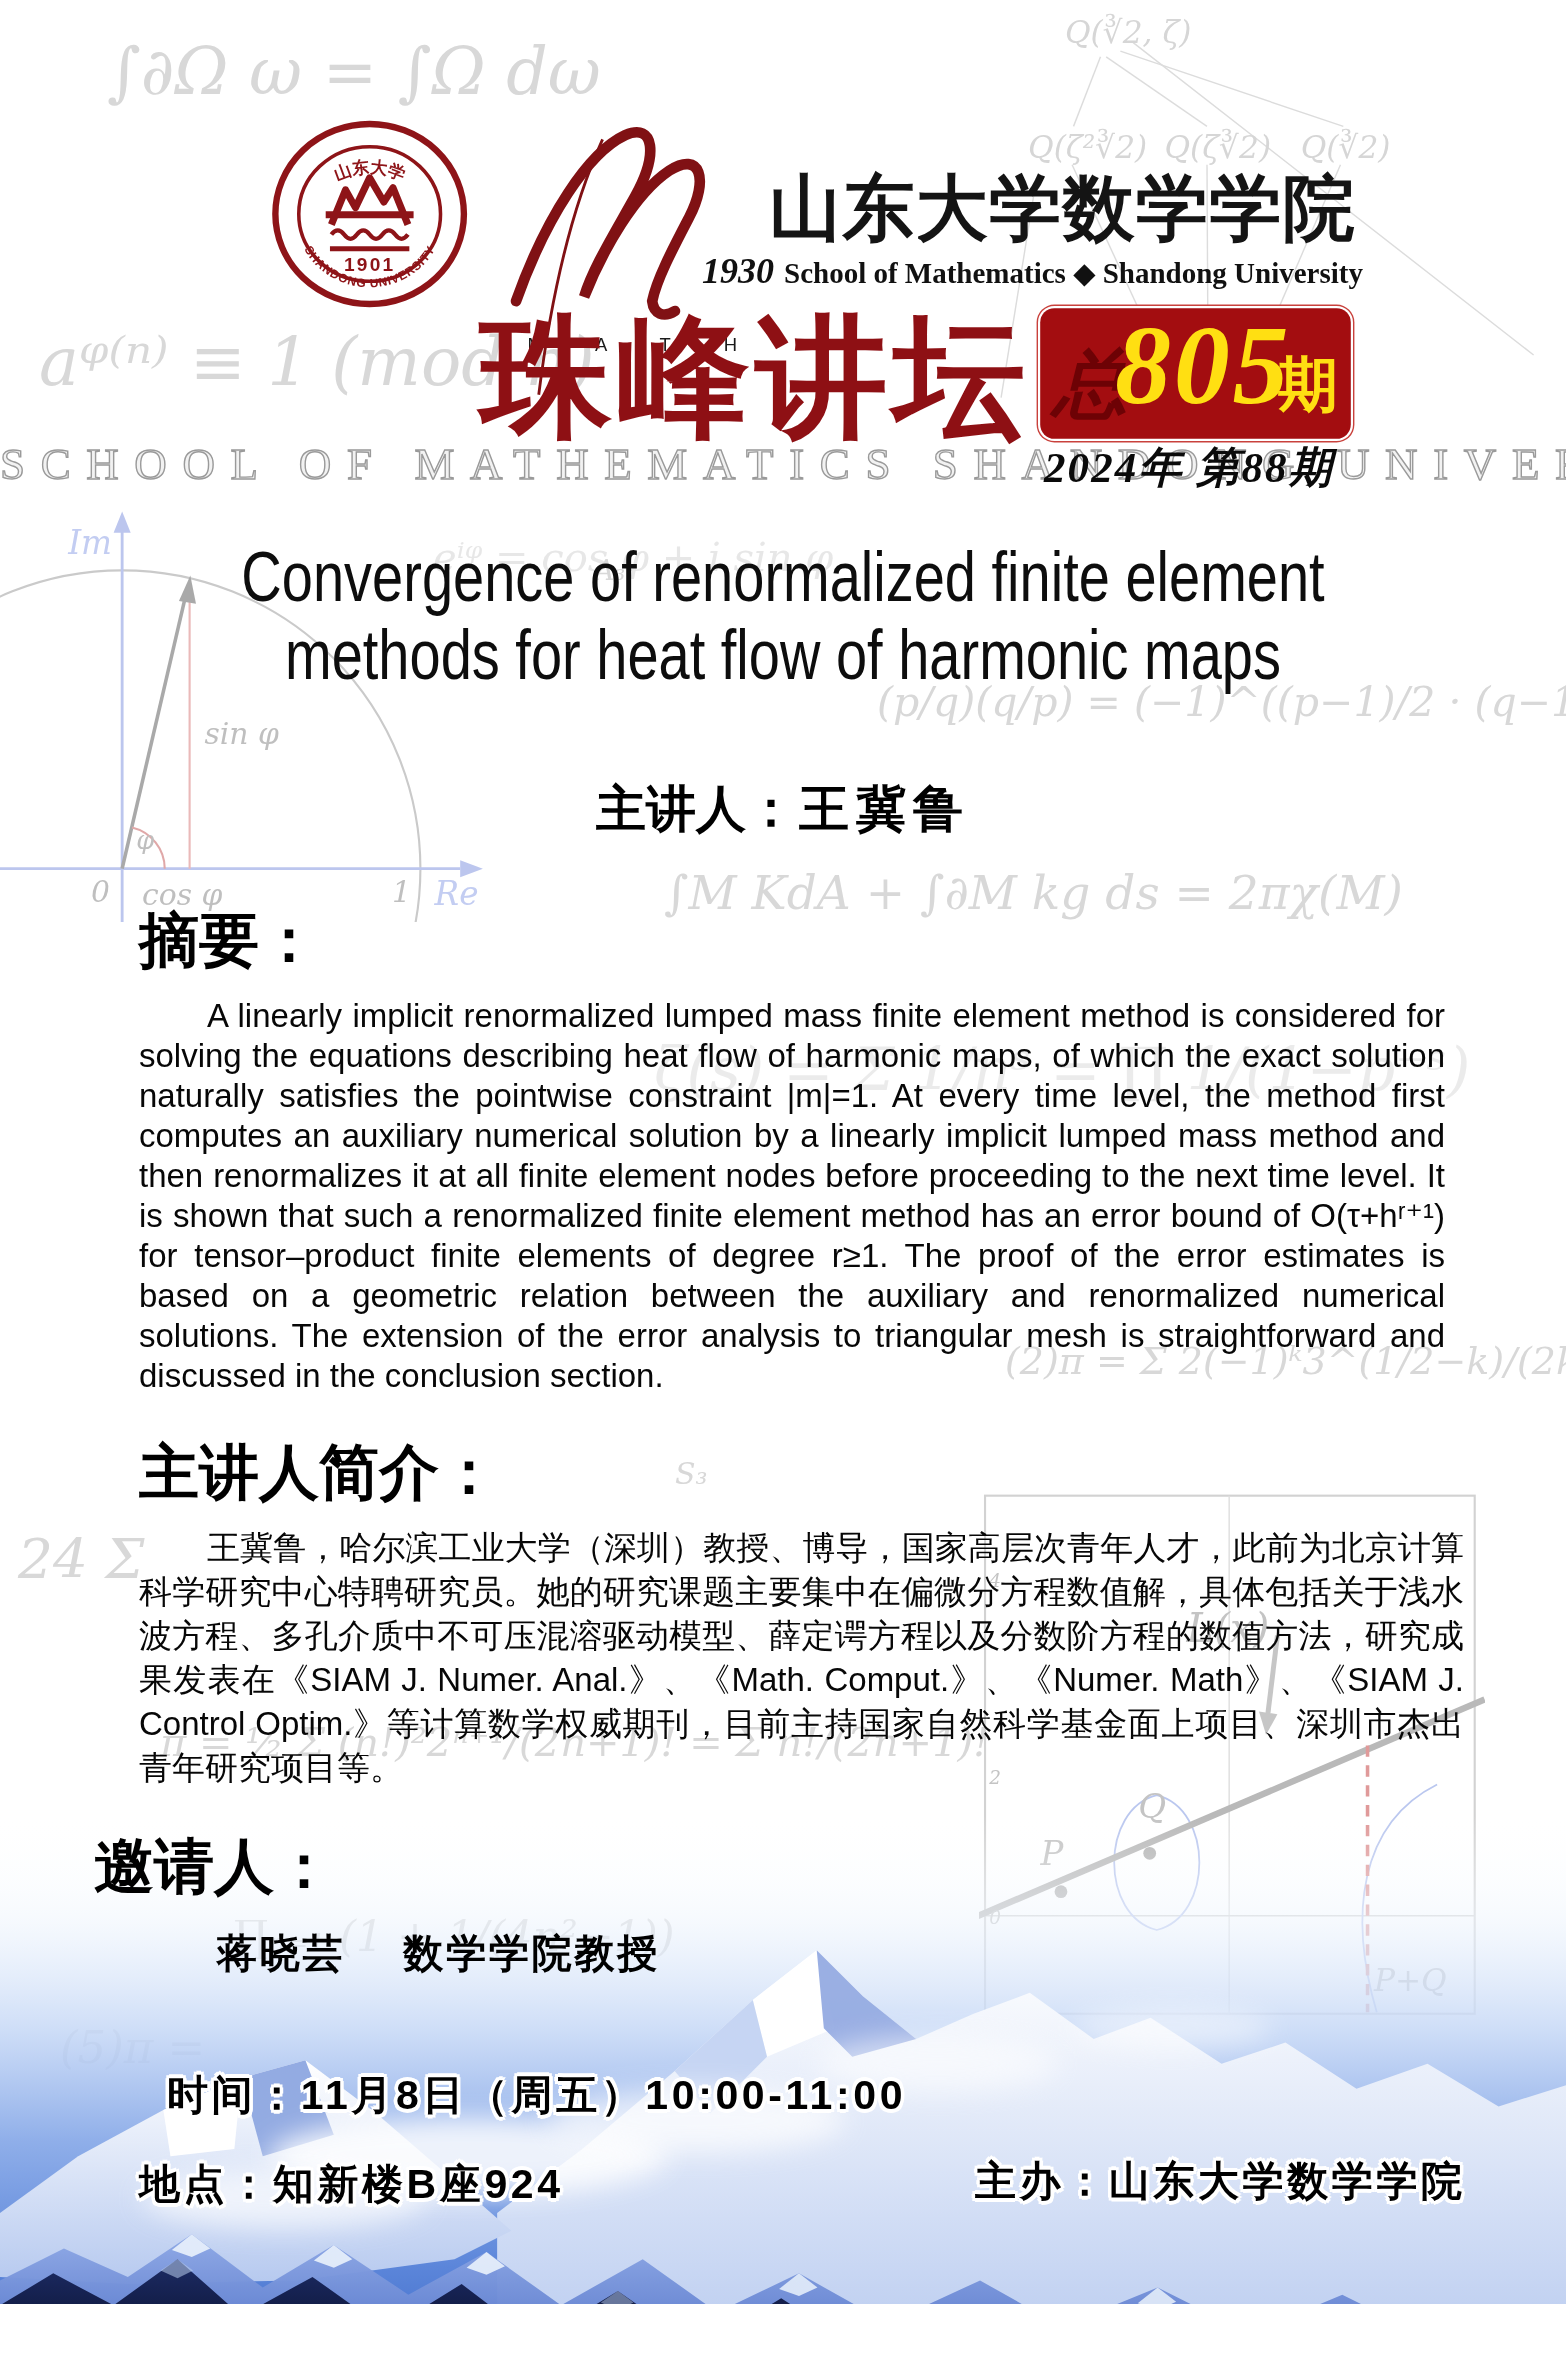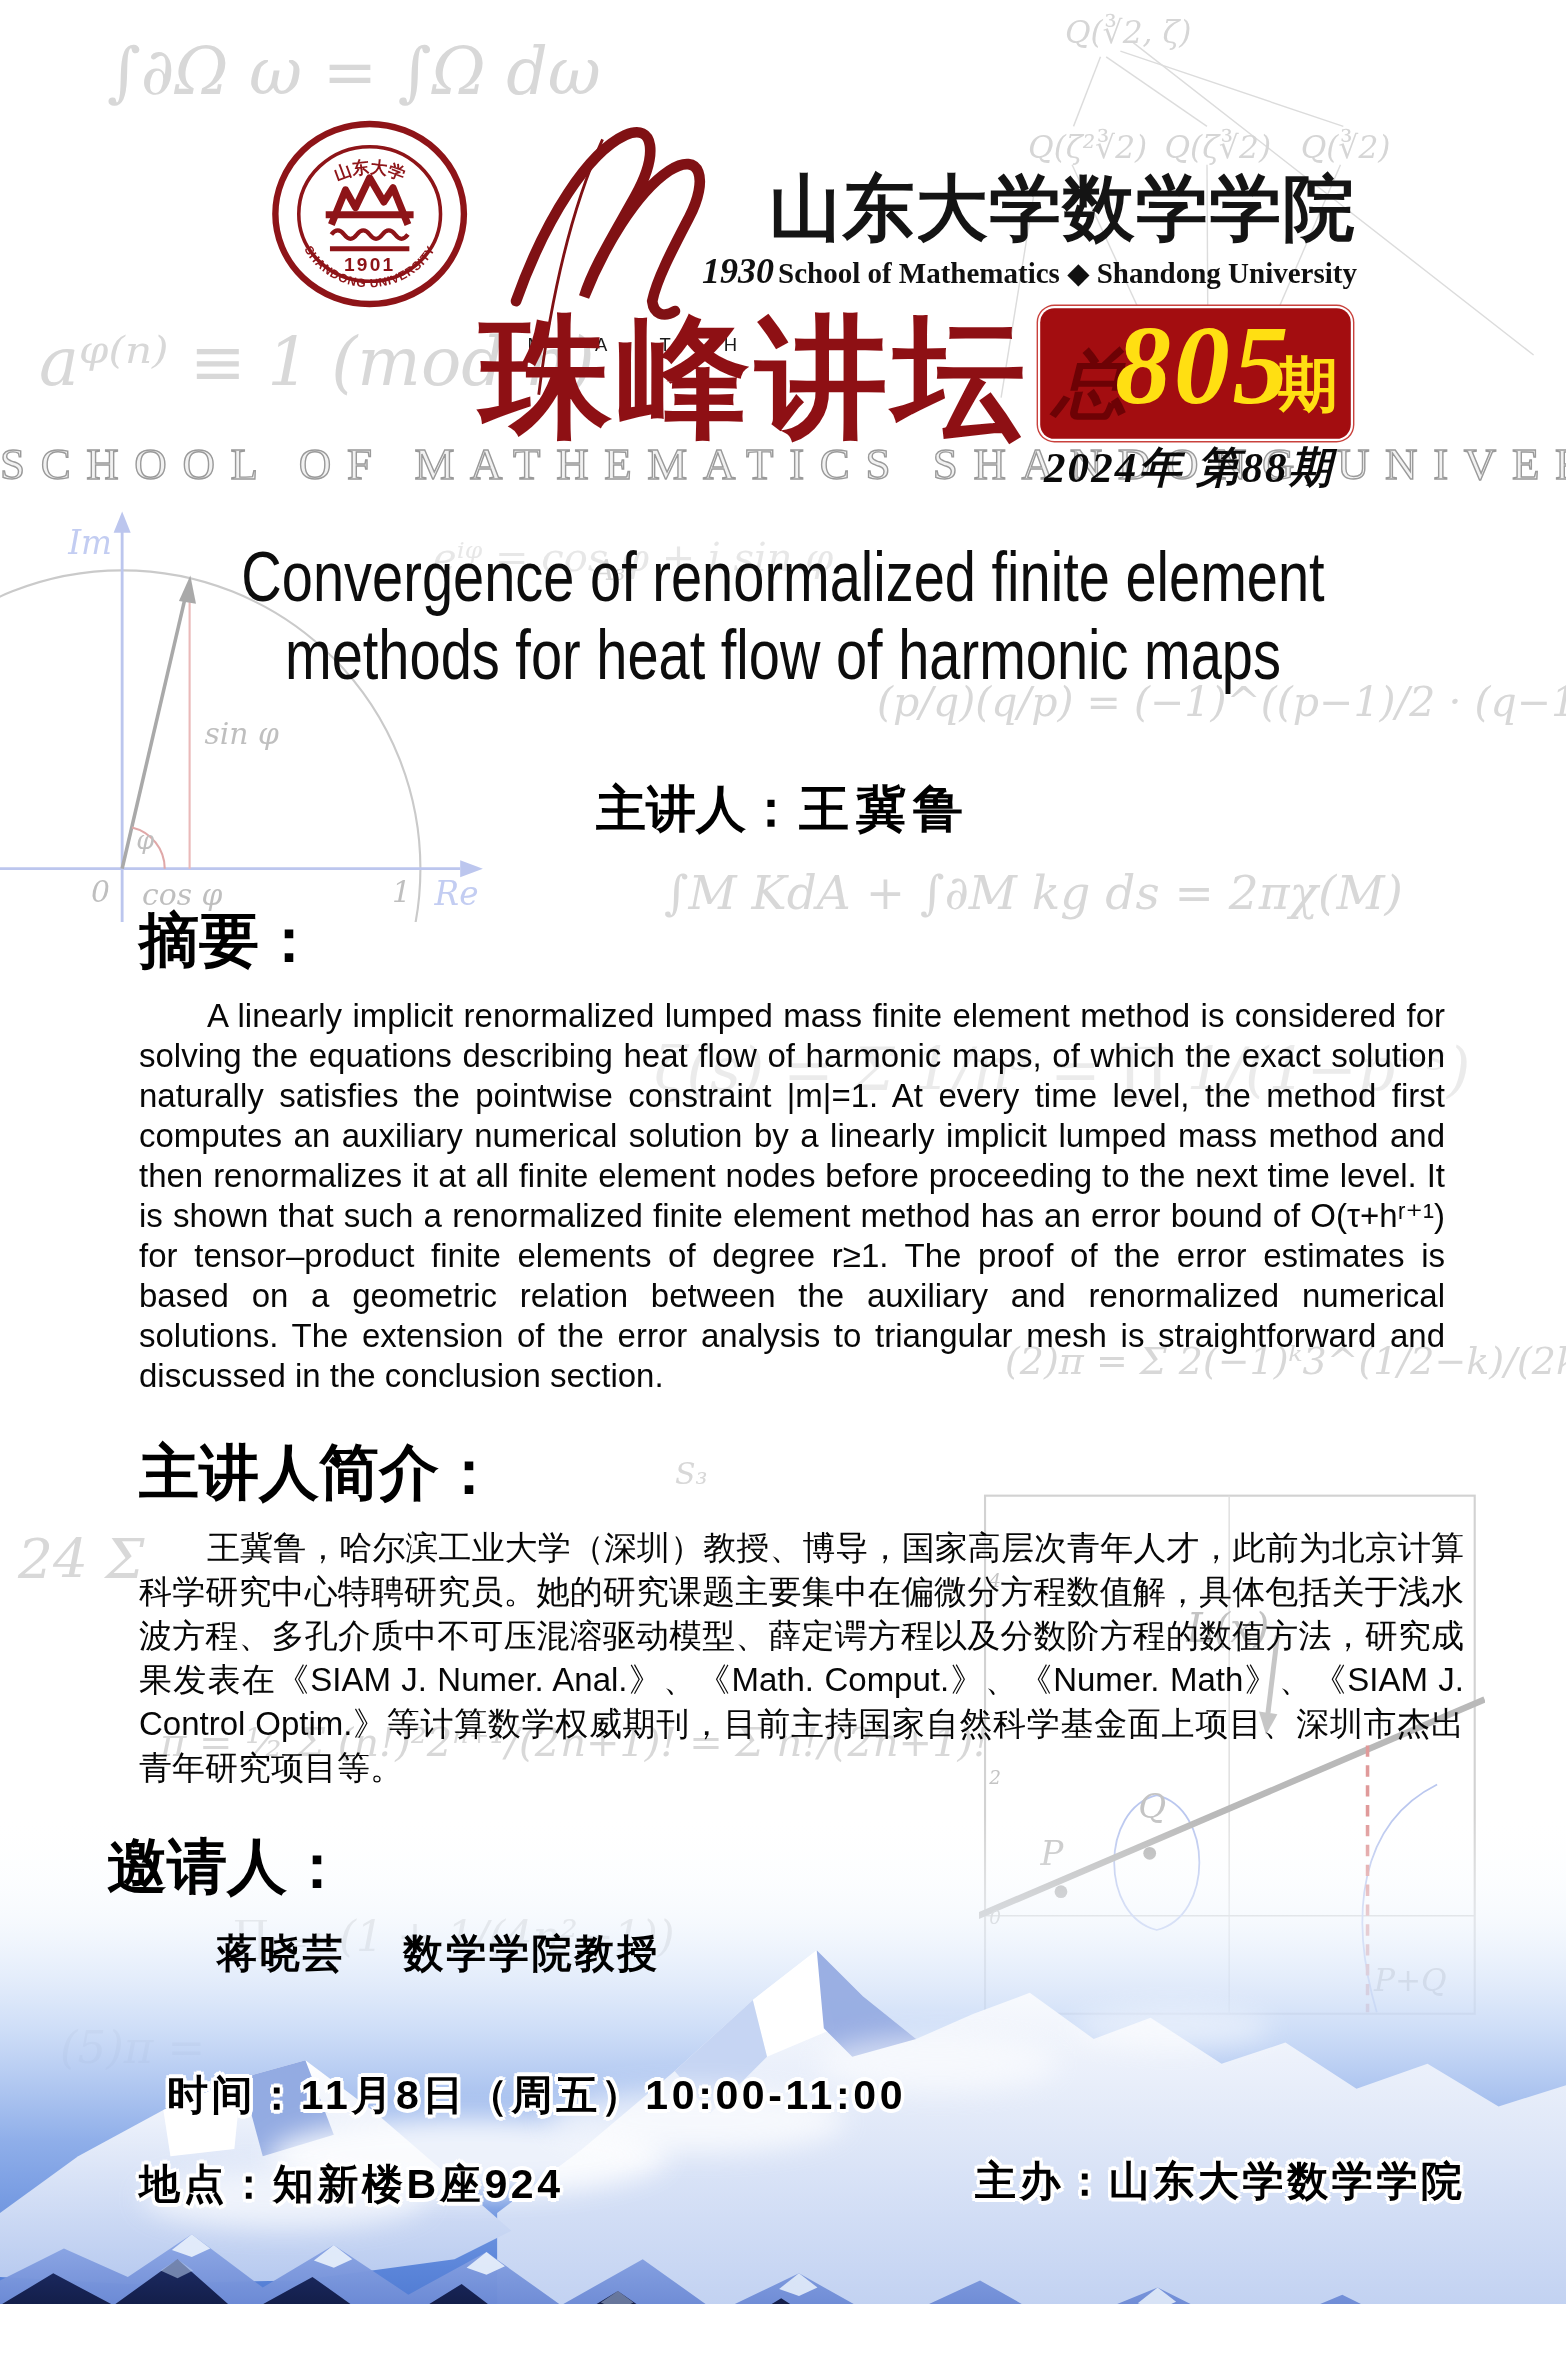--- a/index.html
+++ b/index.html
@@ -9,21 +9,21 @@
   .bg-f{position:absolute;color:#d8d8d8;font-family:"DejaVu Serif",serif;font-style:italic;
         white-space:nowrap;z-index:1;}
   .bg-svg{position:absolute;z-index:1;}
   .lat-txt{fill:#d6d6d6;font-family:"DejaVu Serif",serif;font-style:italic;}
   .pl-txt{fill:#c4c4c4;font-family:"DejaVu Serif",serif;font-style:italic;}
   .cp-txt{fill:#bfbfbf;font-family:"DejaVu Serif",serif;font-style:italic;}
   .cp-blue{fill:#c3cdf2;}
   
   .univ-cn{position:absolute;left:769px;top:161px;font-family:"Liberation Serif","DejaVu Serif",serif;
            font-weight:700;font-size:72px;color:#141414;letter-spacing:1.4px;z-index:5;}
-  .dept-line{position:absolute;left:702px;top:250px;z-index:5;display:flex;align-items:baseline;gap:4px;text-align:right;}
+  .dept-line{position:absolute;left:702px;top:250px;z-index:5;display:flex;align-items:baseline;gap:10px;text-align:right;}
   .dept-year{font-family:"Liberation Serif","DejaVu Serif",serif;font-style:italic;font-weight:700;
              font-size:36px;color:#111;}
   .dept-en{font-family:"Liberation Serif","DejaVu Serif",serif;font-weight:700;font-size:29px;color:#111;}
   
   .forum-title{position:absolute;left:480px;top:313px;font-family:"Liberation Serif","DejaVu Serif",serif;
                font-weight:700;font-size:132px;line-height:1;color:#8e1014;letter-spacing:5.7px;z-index:5;}
   .badge{position:absolute;left:1043px;top:311px;width:305px;height:125px;background:#a30d10;
          border-radius:11.4px;box-shadow:0 0 0 2.8px #a30d10, 0 0 0 5px #fff, 0 0 0 6.4px #c9413c;z-index:5;}
   .badge-prefix{position:absolute;left:10px;top:24px;font-size:74px;font-weight:700;color:#6d0205;
                 font-family:"Liberation Serif","DejaVu Serif",serif;font-style:italic;}
@@ -186,21 +186,21 @@
     <span class="speaker-label">主讲人：</span>
     <span class="speaker-name">王冀鲁</span>
   </div>
 
   <div class="sec-heading" style="left:139px;top:901px;">摘要：</div>
   <div class="abstract-text">A linearly implicit renormalized lumped mass finite element method is considered for solving the equations describing heat flow of harmonic maps, of which the exact solution naturally satisfies the pointwise constraint |m|=1. At every time level, the method first computes an auxiliary numerical solution by a linearly implicit lumped mass method and then renormalizes it at all finite element nodes before proceeding to the next time level. It is shown that such a renormalized finite element method has an error bound of O(τ+hʳ⁺¹) for tensor–product finite elements of degree r≥1. The proof of the error estimates is based on a geometric relation between the auxiliary and renormalized numerical solutions. The extension of the error analysis to triangular mesh is straightforward and discussed in the conclusion section.</div>
 
   <div class="sec-heading" style="left:139px;top:1433px;">主讲人简介：</div>
   <div class="bio-text">王冀鲁，哈尔滨工业大学（深圳）教授、博导，国家高层次青年人才，此前为北京计算科学研究中心特聘研究员。她的研究课题主要集中在偏微分方程数值解，具体包括关于浅水波方程、多孔介质中不可压混溶驱动模型、薛定谔方程以及分数阶方程的数值方法，研究成果发表在《SIAM J. Numer. Anal.》、《Math. Comput.》、《Numer. Math》、《SIAM J. Control Optim.》等计算数学权威期刊，目前主持国家自然科学基金面上项目、深圳市杰出青年研究项目等。</div>
 
-  <div class="sec-heading" style="left:107px;top:1827px;text-align:right;">邀请人：</div>
+  <div class="sec-heading" style="left:94px;top:1827px;text-align:right;">邀请人：</div>
   <div class="invite-line">
     <span>蒋晓芸</span>
     <span class="invite-title">数学学院教授</span>
   </div>
 
   <svg id="mountains" width="1566" height="563" viewBox="0 0 2205 792">
     <defs>
       <linearGradient id="skyGrad" x1="0" y1="0" x2="0" y2="1">
         <stop offset="0" stop-color="#ffffff" stop-opacity="0"></stop>
         <stop offset="0.18" stop-color="#f0f6fd" stop-opacity="0.55"></stop>

